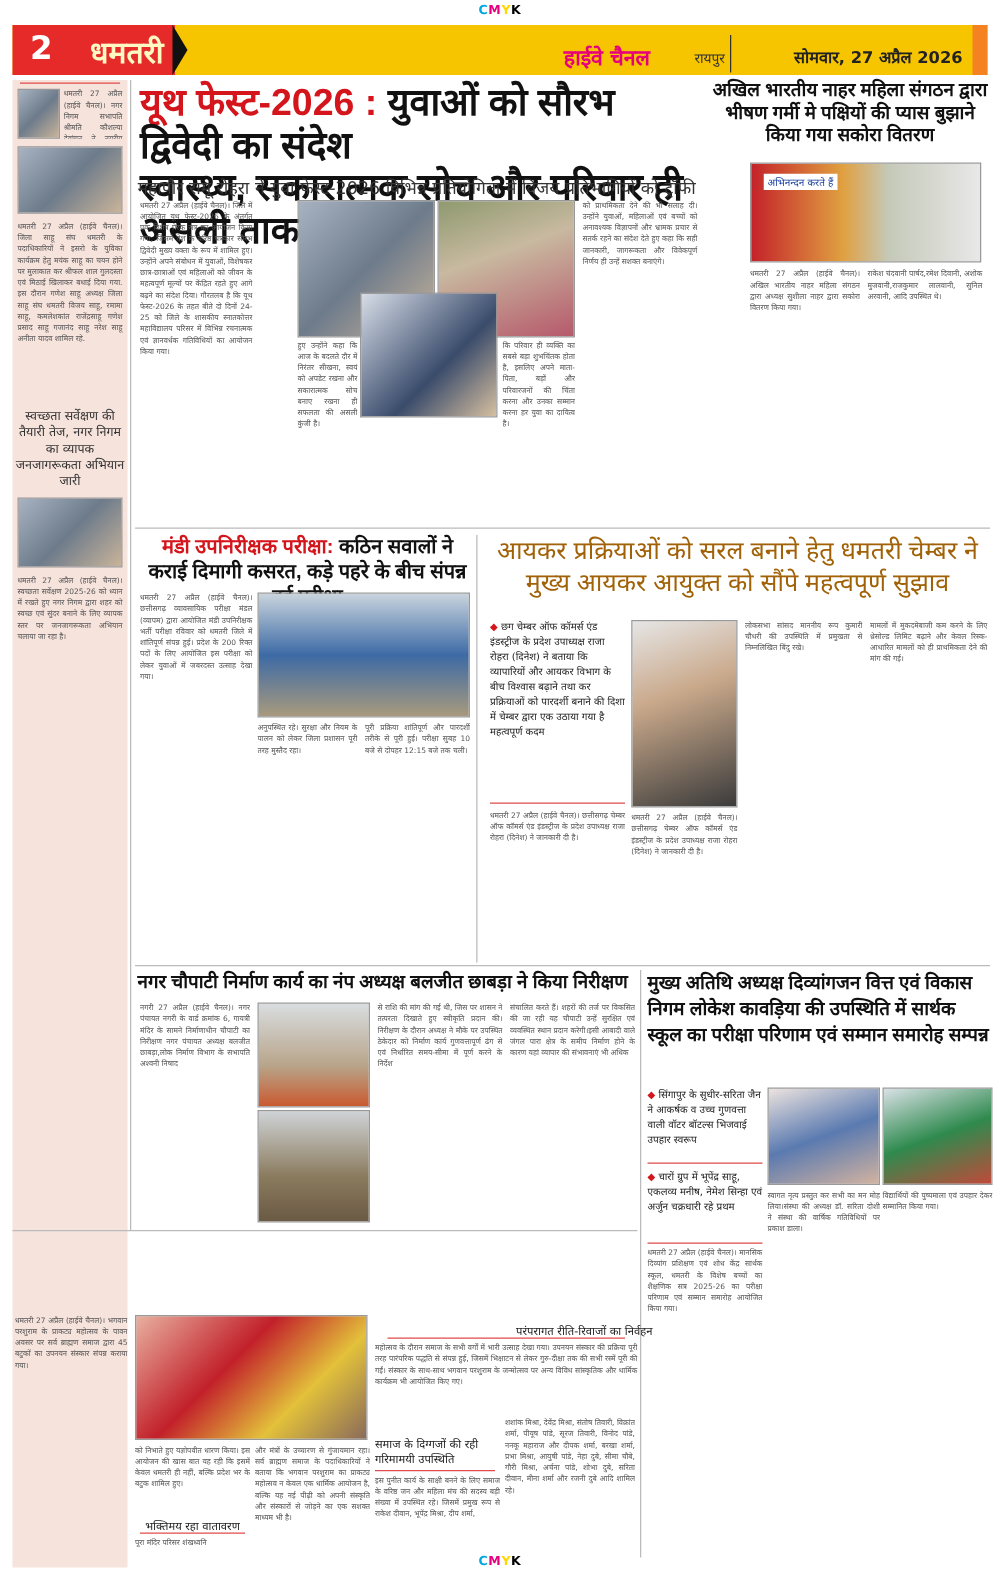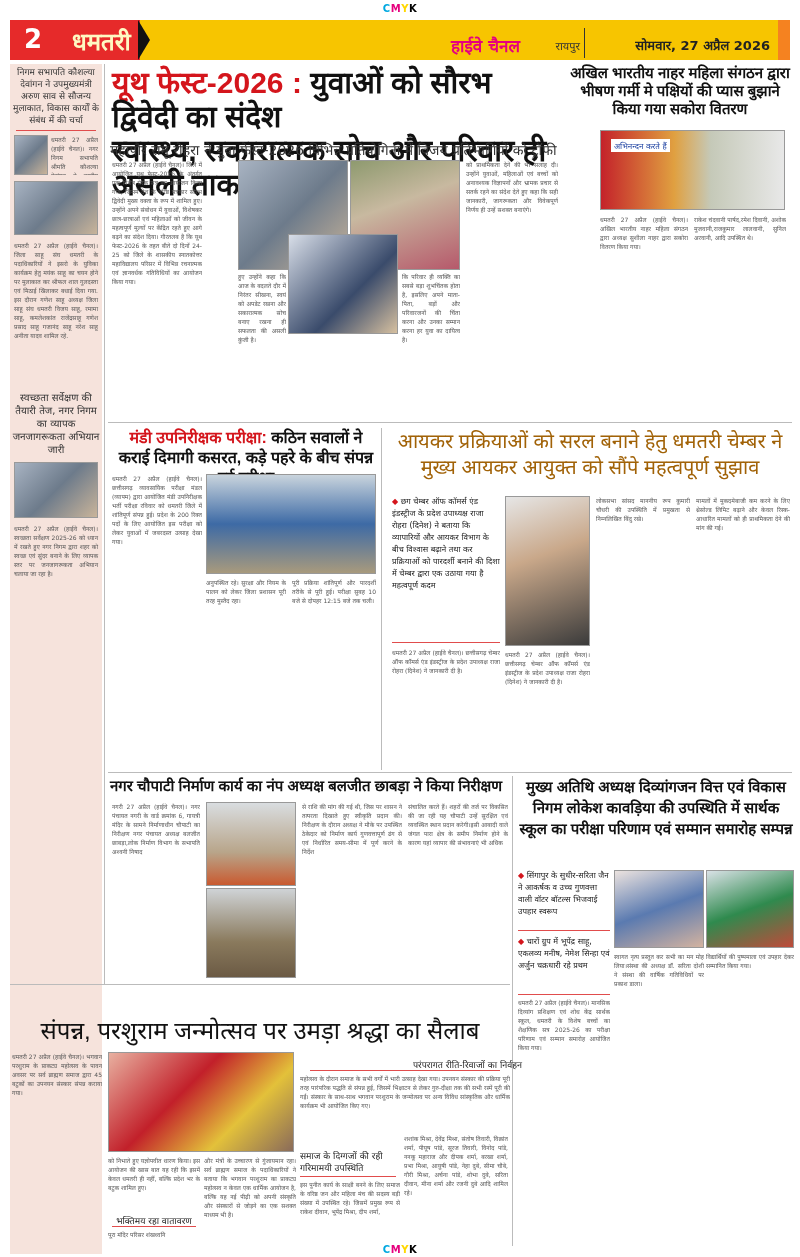--- a/index.html
+++ b/index.html
@@ -42,21 +42,20 @@
   </div>
   <div class="abs mast-arrow"></div>
   <span class="abs mast-brand">हाईवे चैनल</span>
   <span class="abs mast-city">रायपुर</span>
   <div class="abs mast-div"></div>
   <span class="abs mast-date">सोमवार, 27 अप्रैल 2026</span>
   <div class="abs mast-orange"></div>
 </div>
 
 <div class="abs sidebar">
-  <div class="side-head">निगम सभापति कौशल्या देवांगन ने उपमुख्यमंत्री अरुण साव से सौजन्य मुलाकात, विकास कार्यों के संबंध में की चर्चा</div>
   <div class="redline" style="margin:2px 6px"></div>
   <div style="display:flex;padding:2px 4px;gap:3px">
     <div class="photo" style="width:34px;height:40px;flex:none"></div>
     <div class="body-txt" style="height:40px;overflow:hidden">धमतरी 27 अप्रैल (हाईवे चैनल)। नगर निगम सभापति श्रीमति कौशल्या देवांगन ने नगरीय निकाय मंत्री,प्रदेश के उपमुख्यमंत्री अरुण साव से सौजन्य मुलाकात कर धमतरी नगर निगम के विकास कार्यों की चर्चा की।</div>
   </div>
   <div class="photo" style="margin:4px;height:54px"></div>
   <div class="body-txt" style="padding:2px 4px;height:150px;overflow:hidden">धमतरी 27 अप्रैल (हाईवे चैनल)। जिला साहू संघ धमतरी के पदाधिकारियों ने इसरो के युविका कार्यक्रम हेतु मयंक साहू का चयन होने पर मुलाकात कर श्रीफल शाल गुलदस्ता एवं मिठाई खिलाकर बधाई दिया गया. इस दौरान गणेश साहू अध्यक्ष जिला साहू संघ धमतरी विजय साहू, रमामा साहू, कमलेशकांत राजेंद्रसाहू गणेश प्रसाद साहू गजानंद साहू नरेश साहू अनीता यादव शामिल रहे.</div>
   <div class="side-head" style="font-size:10px;line-height:13px">स्वच्छता सर्वेक्षण की तैयारी तेज, नगर निगम का व्यापक जनजागरूकता अभियान जारी</div>
   <div class="photo" style="margin:4px;height:56px"></div>
   <div class="body-txt" style="padding:2px 4px;height:880px;overflow:hidden">धमतरी 27 अप्रैल (हाईवे चैनल)। स्वच्छता सर्वेक्षण 2025-26 को ध्यान में रखते हुए नगर निगम द्वारा शहर को स्वच्छ एवं सुंदर बनाने के लिए व्यापक स्तर पर जनजागरूकता अभियान चलाया जा रहा है।</div>
@@ -111,42 +110,41 @@
 <div class="abs hline" style="left:108px;top:772px;width:684px"></div>
 
 <div class="abs h1" style="left:110px;top:776px;width:400px;font-size:15px;line-height:20px">नगर चौपाटी निर्माण कार्य का नंप अध्यक्ष बलजीत छाबड़ा ने किया निरीक्षण</div>
 <div class="abs body-txt" style="left:112px;top:802px;width:88px;height:176px;overflow:hidden">नगरी 27 अप्रैल (हाईवे चैनल)। नगर पंचायत नगरी के वार्ड क्रमांक 6, गायत्री मंदिर के सामने निर्माणाधीन चौपाटी का निरीक्षण नगर पंचायत अध्यक्ष बलजीत छाबड़ा,लोक निर्माण विभाग के सभापति अश्वनी निषाद</div>
 <div class="abs photo" style="left:206px;top:802px;width:90px;height:84px;background:linear-gradient(180deg,#d9dde0,#b8a58a 60%,#c95a30)"></div>
 <div class="abs photo" style="left:206px;top:888px;width:90px;height:90px;background:linear-gradient(180deg,#cfd3d6,#8a7a5d 60%,#6b5a44)"></div>
 <div class="abs body-txt" style="left:302px;top:802px;width:100px;height:176px;overflow:hidden">से राशि की मांग की गई थी, जिस पर शासन ने तत्परता दिखाते हुए स्वीकृति प्रदान की।निरीक्षण के दौरान अध्यक्ष ने मौके पर उपस्थित ठेकेदार को निर्माण कार्य गुणवत्तापूर्ण ढंग से एवं निर्धारित समय-सीमा में पूर्ण करने के निर्देश</div>
 <div class="abs body-txt" style="left:408px;top:802px;width:100px;height:176px;overflow:hidden">संचालित करते हैं। शहरों की तर्ज पर विकसित की जा रही यह चौपाटी उन्हें सुरक्षित एवं व्यवस्थित स्थान प्रदान करेगी।इसी आबादी वाले जंगल पारा क्षेत्र के समीप निर्माण होने के कारण यहां व्यापार की संभावनाएं भी अधिक</div>
 <div class="abs vline" style="left:512px;top:776px;height:470px"></div>
 
-<div class="abs h1" style="left:518px;top:776px;width:276px;font-size:15px;line-height:21px;text-align:center">मुख्य अतिथि अध्यक्ष दिव्यांगजन वित्त एवं विकास निगम लोकेश कावड़िया की उपस्थिति में सार्थक स्कूल का परीक्षा परिणाम एवं सम्मान समारोह सम्पन्न</div>
+<div class="abs h1" style="left:518px;top:776px;width:276px;font-size:15px;line-height:21px;">मुख्य अतिथि अध्यक्ष दिव्यांगजन वित्त एवं विकास निगम लोकेश कावड़िया की उपस्थिति में सार्थक स्कूल का परीक्षा परिणाम एवं सम्मान समारोह सम्पन्न</div>
 <div class="abs" style="left:518px;top:870px;width:92px;font-size:8px;line-height:12px;color:#222">
   <span class="bullet">◆</span>
   <span>सिंगापुर के सुधीर-सरिता जैन ने आकर्षक व उच्च गुणवत्ता वाली वॉटर बॉटल्स भिजवाई उपहार स्वरूप</span>
 </div>
 <div class="abs redline" style="left:518px;top:930px;width:92px"></div>
 <div class="abs" style="left:518px;top:936px;width:92px;font-size:8px;line-height:12px;color:#222">
   <span class="bullet">◆</span>
   <span>चारों ग्रुप में भूपेंद्र साहू, एकलव्य मनीष, नेमेश सिन्हा एवं अर्जुन चक्रधारी रहे प्रथम</span>
 </div>
 <div class="abs redline" style="left:518px;top:994px;width:92px"></div>
 <div class="abs body-txt" style="left:518px;top:998px;width:92px;height:248px;overflow:hidden">धमतरी 27 अप्रैल (हाईवे चैनल)। मानसिक दिव्यांग प्रशिक्षण एवं शोध केंद्र सार्थक स्कूल, धमतरी के विशेष बच्चों का शैक्षणिक सत्र 2025-26 का परीक्षा परिणाम एवं सम्मान समारोह आयोजित किया गया।</div>
 <div class="abs photo" style="left:614px;top:870px;width:90px;height:78px;background:linear-gradient(160deg,#ece3df,#5a7ab0 50%,#d3b3a0)"></div>
 <div class="abs photo" style="left:706px;top:870px;width:88px;height:78px;background:linear-gradient(160deg,#d9e1e6,#2f8a4e 50%,#c04a3a)"></div>
 <div class="abs body-txt" style="left:614px;top:952px;width:90px;height:294px;overflow:hidden">स्वागत नृत्य प्रस्तुत कर सभी का मन मोह लिया।संस्था की अध्यक्ष डॉ. सरिता दोशी ने संस्था की वार्षिक गतिविधियों पर प्रकाश डाला।</div>
 <div class="abs body-txt" style="left:706px;top:952px;width:88px;height:294px;overflow:hidden">विद्यार्थियों की पुष्पमाला एवं उपहार देकर सम्मानित किया गया।</div>
 
 <div class="abs hline" style="left:10px;top:984px;width:500px"></div>
 
 <div class="abs" style="left:12px;top:986px;width:496px;font-size:24px;line-height:30px;text-align:center;color:#111;font-family:'Liberation Sans',sans-serif">
   <br>
-  <span>संपन्न, परशुराम जन्मोत्सव पर उमड़ा श्रद्धा का सैलाब</span>
 </div>
 <div class="abs body-txt" style="left:12px;top:1052px;width:90px;height:194px;overflow:hidden">धमतरी 27 अप्रैल (हाईवे चैनल)। भगवान परशुराम के प्राकट्य महोत्सव के पावन अवसर पर सर्व ब्राह्मण समाज द्वारा 45 बटुकों का उपनयन संस्कार संपन्न कराया गया।</div>
 <div class="abs photo" style="left:108px;top:1052px;width:186px;height:100px;background:linear-gradient(135deg,#e8b0a0,#c2202a 40%,#e3c13a 70%,#8a6b5a)"></div>
 <div class="abs" style="left:312px;top:1058px;width:210px;font-size:9px;text-align:right;color:#222">परंपरागत रीति-रिवाजों का निर्वहन</div>
 <div class="abs redline" style="left:310px;top:1070px;width:190px"></div>
 <div class="abs body-txt" style="left:300px;top:1074px;width:210px;height:56px;overflow:hidden">महोत्सव के दौरान समाज के सभी वर्गों में भारी उत्साह देखा गया। उपनयन संस्कार की प्रक्रिया पूरी तरह पारंपरिक पद्धति से संपन्न हुई, जिसमें भिक्षाटन से लेकर गुरु-दीक्षा तक की सभी रस्में पूरी की गईं। संस्कार के साथ-साथ भगवान परशुराम के जन्मोत्सव पर अन्य विविध सांस्कृतिक और धार्मिक कार्यक्रम भी आयोजित किए गए।</div>
 <div class="abs body-txt" style="left:108px;top:1156px;width:92px;height:60px;overflow:hidden">को निभाते हुए यज्ञोपवीत धारण किया। इस आयोजन की खास बात यह रही कि इसमें केवल धमतरी ही नहीं, बल्कि प्रदेश भर के बटुक शामिल हुए।</div>
 <div class="abs" style="left:108px;top:1214px;width:92px;font-size:9px;text-align:center;color:#222">भक्तिमय रहा वातावरण</div>
 <div class="abs redline" style="left:112px;top:1226px;width:84px"></div>
 <div class="abs body-txt" style="left:108px;top:1230px;width:92px;height:16px;overflow:hidden">पूरा मंदिर परिसर शंखध्वनि</div>

